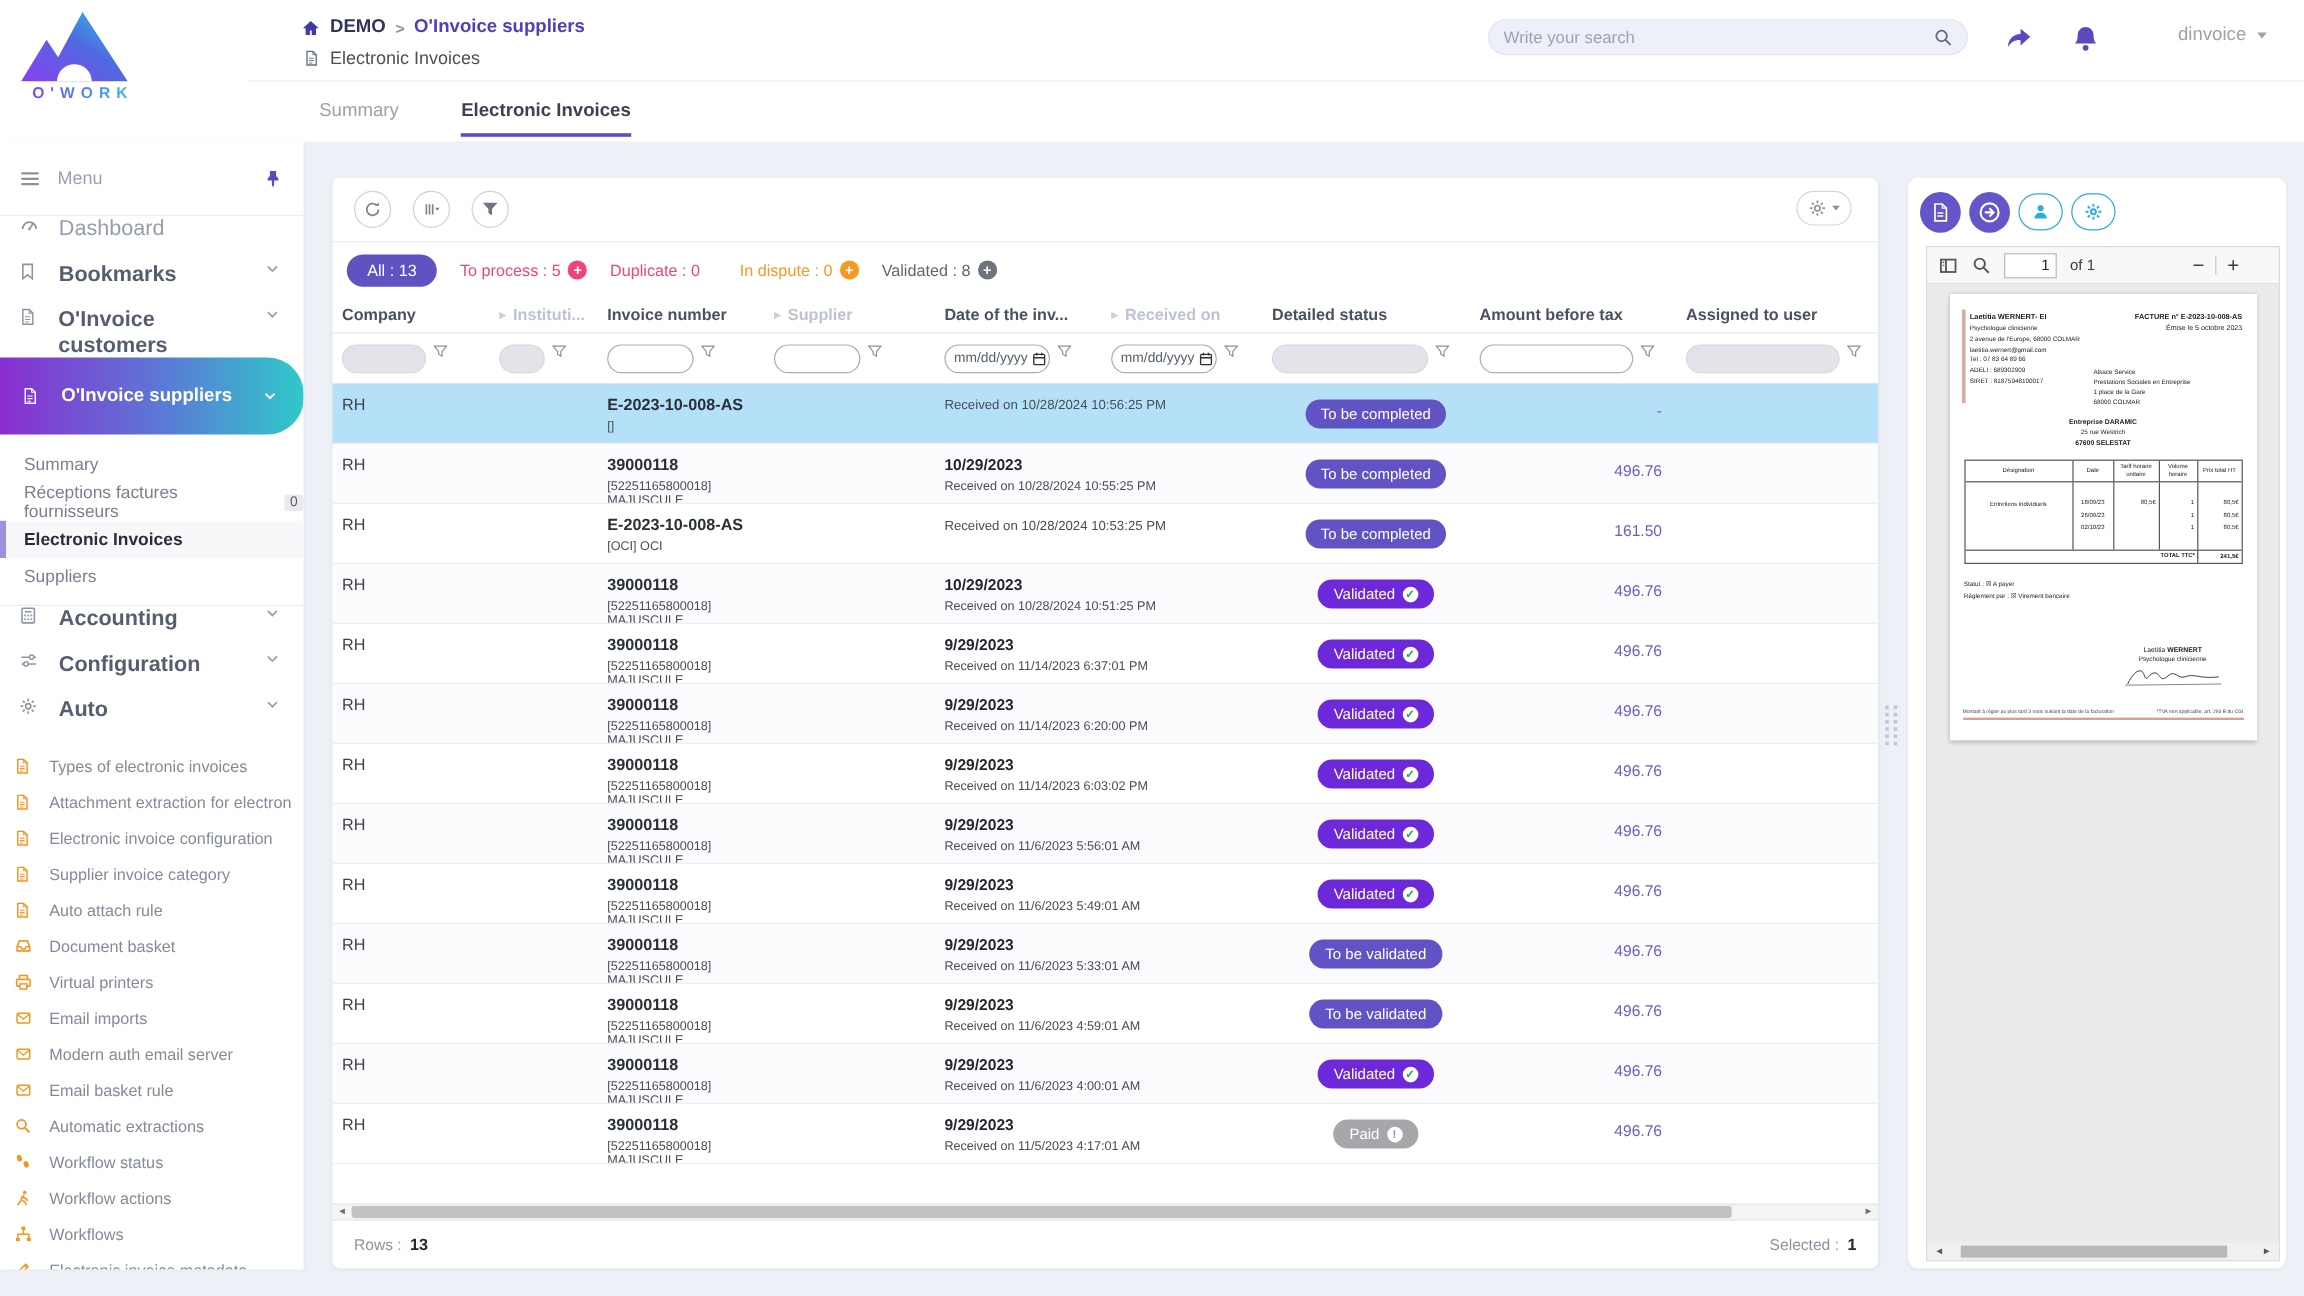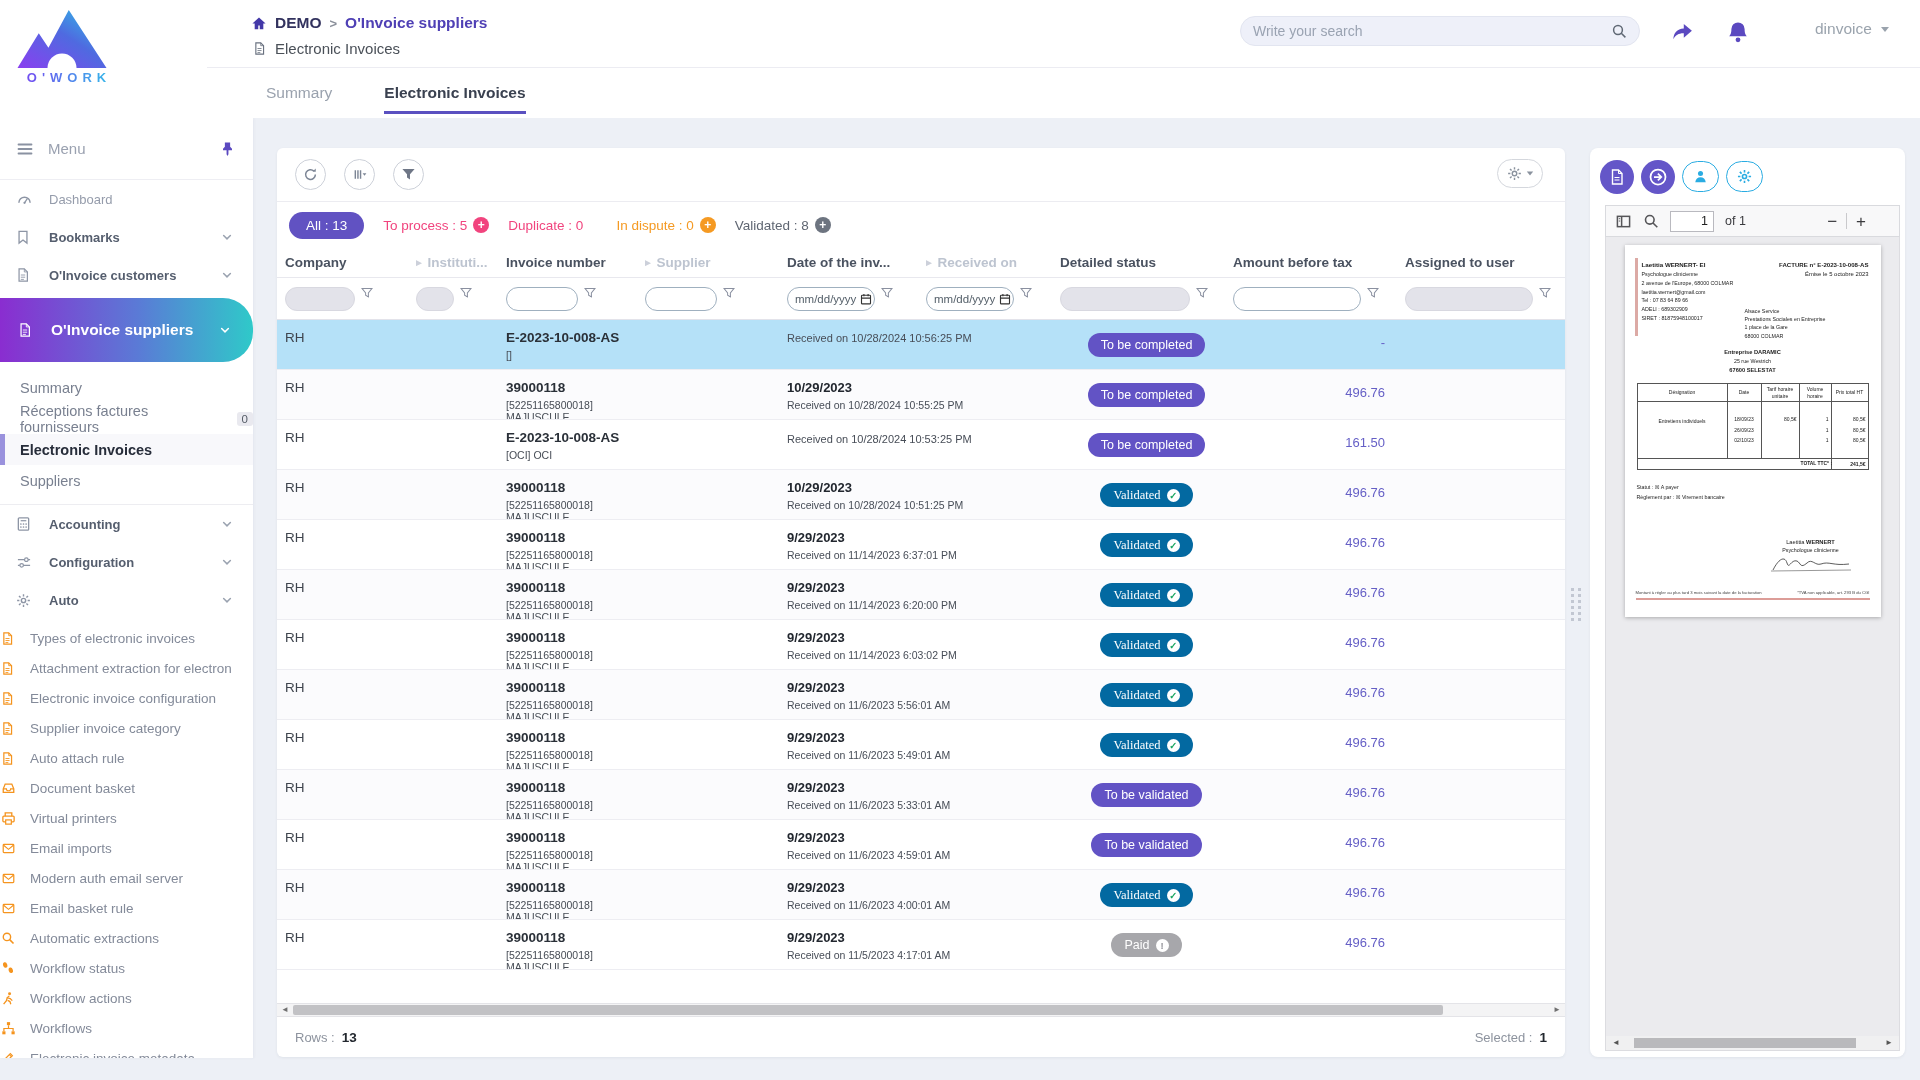--- a/index.html
+++ b/index.html
@@ -28,34 +28,34 @@
   .hdr-icon-btn { position:absolute; top:18px; width:28px; height:28px; color:#5b49c0; cursor:pointer; display:flex; align-items:center; justify-content:center; }
   .user-menu { position:absolute; left:1815px; top:20px; display:flex; align-items:center; gap:9px; color:#9aa3ad; font-size:15.5px; cursor:pointer; }
   .caret { width:0; height:0; border-left:4.5px solid transparent; border-right:4.5px solid transparent; border-top:5px solid #9aa3ad; }
 
   
   .sidebar { position:absolute; left:0; top:118px; width:253px; height:940px; background:#fff; box-shadow:1px 0 3px rgba(50,60,90,.05); overflow:hidden; z-index:2; }
   .menu-row { height:62px; display:flex; align-items:center; padding:0 18px 0 16px; border-bottom:1px solid #eeeef3; }
   .menu-row .ham { color:#8a92a2; display:flex; cursor:pointer; }
   .menu-label { margin-left:14px; font-size:15px; color:#9aa1b0; }
   .pin { margin-left:auto; color:#5b49c0; display:flex; cursor:pointer; }
-  .nav-item { height:38px; display:flex; align-items:center; padding:0 20px 0 16px; cursor:pointer; font-size:13px; color:#555e6e; font-weight:bold; }
+  .nav-item { height:38px; display:flex; padding:0 20px 0 16px; cursor:pointer; font-size:18px; color:#555e6e; font-weight:bold; }
   .nav-item .nicon { width:18px; display:flex; color:#8d95a5; margin-right:15px; }
   .nav-item.dim { font-weight:normal; color:#959cab; }
   .nav-item .chev { margin-left:auto; color:#9aa2b0; display:flex; }
   .nav-active-group { height:64px; display:flex; align-items:center; padding:0 22px 0 18px; margin:4px 0;
      background:linear-gradient(90deg,#8a2dd0 0%,#5a7bd6 55%,#2fc9c9 100%); border-radius:0 30px 30px 0; color:#fff; font-weight:bold; font-size:15.5px; cursor:pointer; }
   .nav-active-group .nicon { width:18px; display:flex; color:#fff; margin-right:15px; }
   .nav-active-group .chev { margin-left:auto; color:#fff; display:flex; }
   .subnav { border-bottom:1px solid #ededf1; padding:6px 0 8px; }
   .sub-item { height:31px; display:flex; align-items:center; padding-left:20px; font-size:14.5px; color:#798090; cursor:pointer; }
   .sub-item.active { border-left:5px solid #9a92dd; padding-left:15px; background:#f8f8fb; font-weight:bold; color:#272d3a; }
   .badge { margin-left:8px; background:#e9e9ef; color:#555c66; font-size:11.5px; padding:1px 5px; border-radius:3px; }
   .admin-list { padding-top:4px; }
-  .admin-item { height:30px; display:flex; align-items:center; padding-left:1px; font-size:13.5px; color:#838a99; cursor:pointer; white-space:nowrap; overflow:hidden; }
+  .admin-item { height:30px; display:flex; align-items:center; padding-left:12px; font-size:13.5px; color:#838a99; cursor:pointer; white-space:nowrap; overflow:hidden; }
   .admin-item .aicon { width:16px; display:flex; color:#f5941e; margin-right:13px; flex:none; }
 
   
   .main-card { position:absolute; left:277px; top:148px; width:1288px; height:909px; background:#fff; border-radius:6px; box-shadow:0 1px 3px rgba(40,50,70,.07); display:flex; flex-direction:column; z-index:1; }
   .toolbar { height:54px; position:relative; display:flex; align-items:center; padding-left:18px; gap:18px; border-bottom:1px solid #ececf1; }
   .circle-btn { width:31px; height:31px; border:1px solid #cdd1d9; border-radius:50%; background:#fff; display:flex; align-items:center; justify-content:center; color:#7c8595; cursor:pointer; }
   .gear-pill { position:absolute; right:22px; top:11px; width:46px; height:29px; border:1px solid #d4d7dd; border-radius:15px; display:flex; align-items:center; justify-content:center; gap:4px; color:#8a929e; cursor:pointer; background:#fff; }
   .gear-pill .caret { border-top-color:#8a929e; transform:scale(.8); }
 
   .chips { height:46px; display:flex; align-items:center; padding-left:12px; gap:19px; }
@@ -88,21 +88,21 @@
   .row.selected { background:#b5e1f8; }
   .cell { padding-top:10px; overflow:hidden; }
   .c-company { font-size:13.5px; color:#3e444d; }
   .inv-num { font-size:13.5px; font-weight:bold; color:#2a3038; }
   .inv-sub { font-size:10.5px; color:#464c55; margin-top:4px; }
   .d-main { font-size:13px; font-weight:bold; color:#22272f; }
   .d-recv { font-size:10.5px; color:#474d57; margin-top:4px; }
   .c-status { display:flex; justify-content:center; padding-top:13px; }
   .pill { display:inline-flex; align-items:center; gap:6px; padding:3px 13px; border-radius:13px; color:#fff; font-size:12.5px; height:24px; }
   .pill-purple { background:#6253c5; }
-  .pill-green { background:#0369a1;font-family:Liberation Serif, serif; }
+  .pill-green { background:#6d28d9; }
   .pill-gray { background:#a7a7ab; }
   .pill .mini { width:13px; height:13px; background:#fff; border-radius:50%; font-size:9.5px; font-weight:bold; display:flex; align-items:center; justify-content:center; }
   .pill-green .mini { color:#17a45c; }
   .pill-gray .mini { color:#94949a; }
   .c-amount { text-align:right; padding-right:20px; padding-top:15px; font-size:13px; color:#655fc6; cursor:pointer; }
 
   .spacer { flex:1; }
   .hscroll { height:14px; background:#f4f4f5; border-top:1px solid #e4e4e8; border-bottom:1px solid #e4e4e8; position:relative; }
   .hscroll .thumb { position:absolute; left:16px; top:1px; height:10px; width:1150px; background:#c2c2c5; border-radius:2px; cursor:grab; }
   .sb-arrow { position:absolute; top:0; font-size:8px; color:#707070; line-height:12px; cursor:pointer; }

